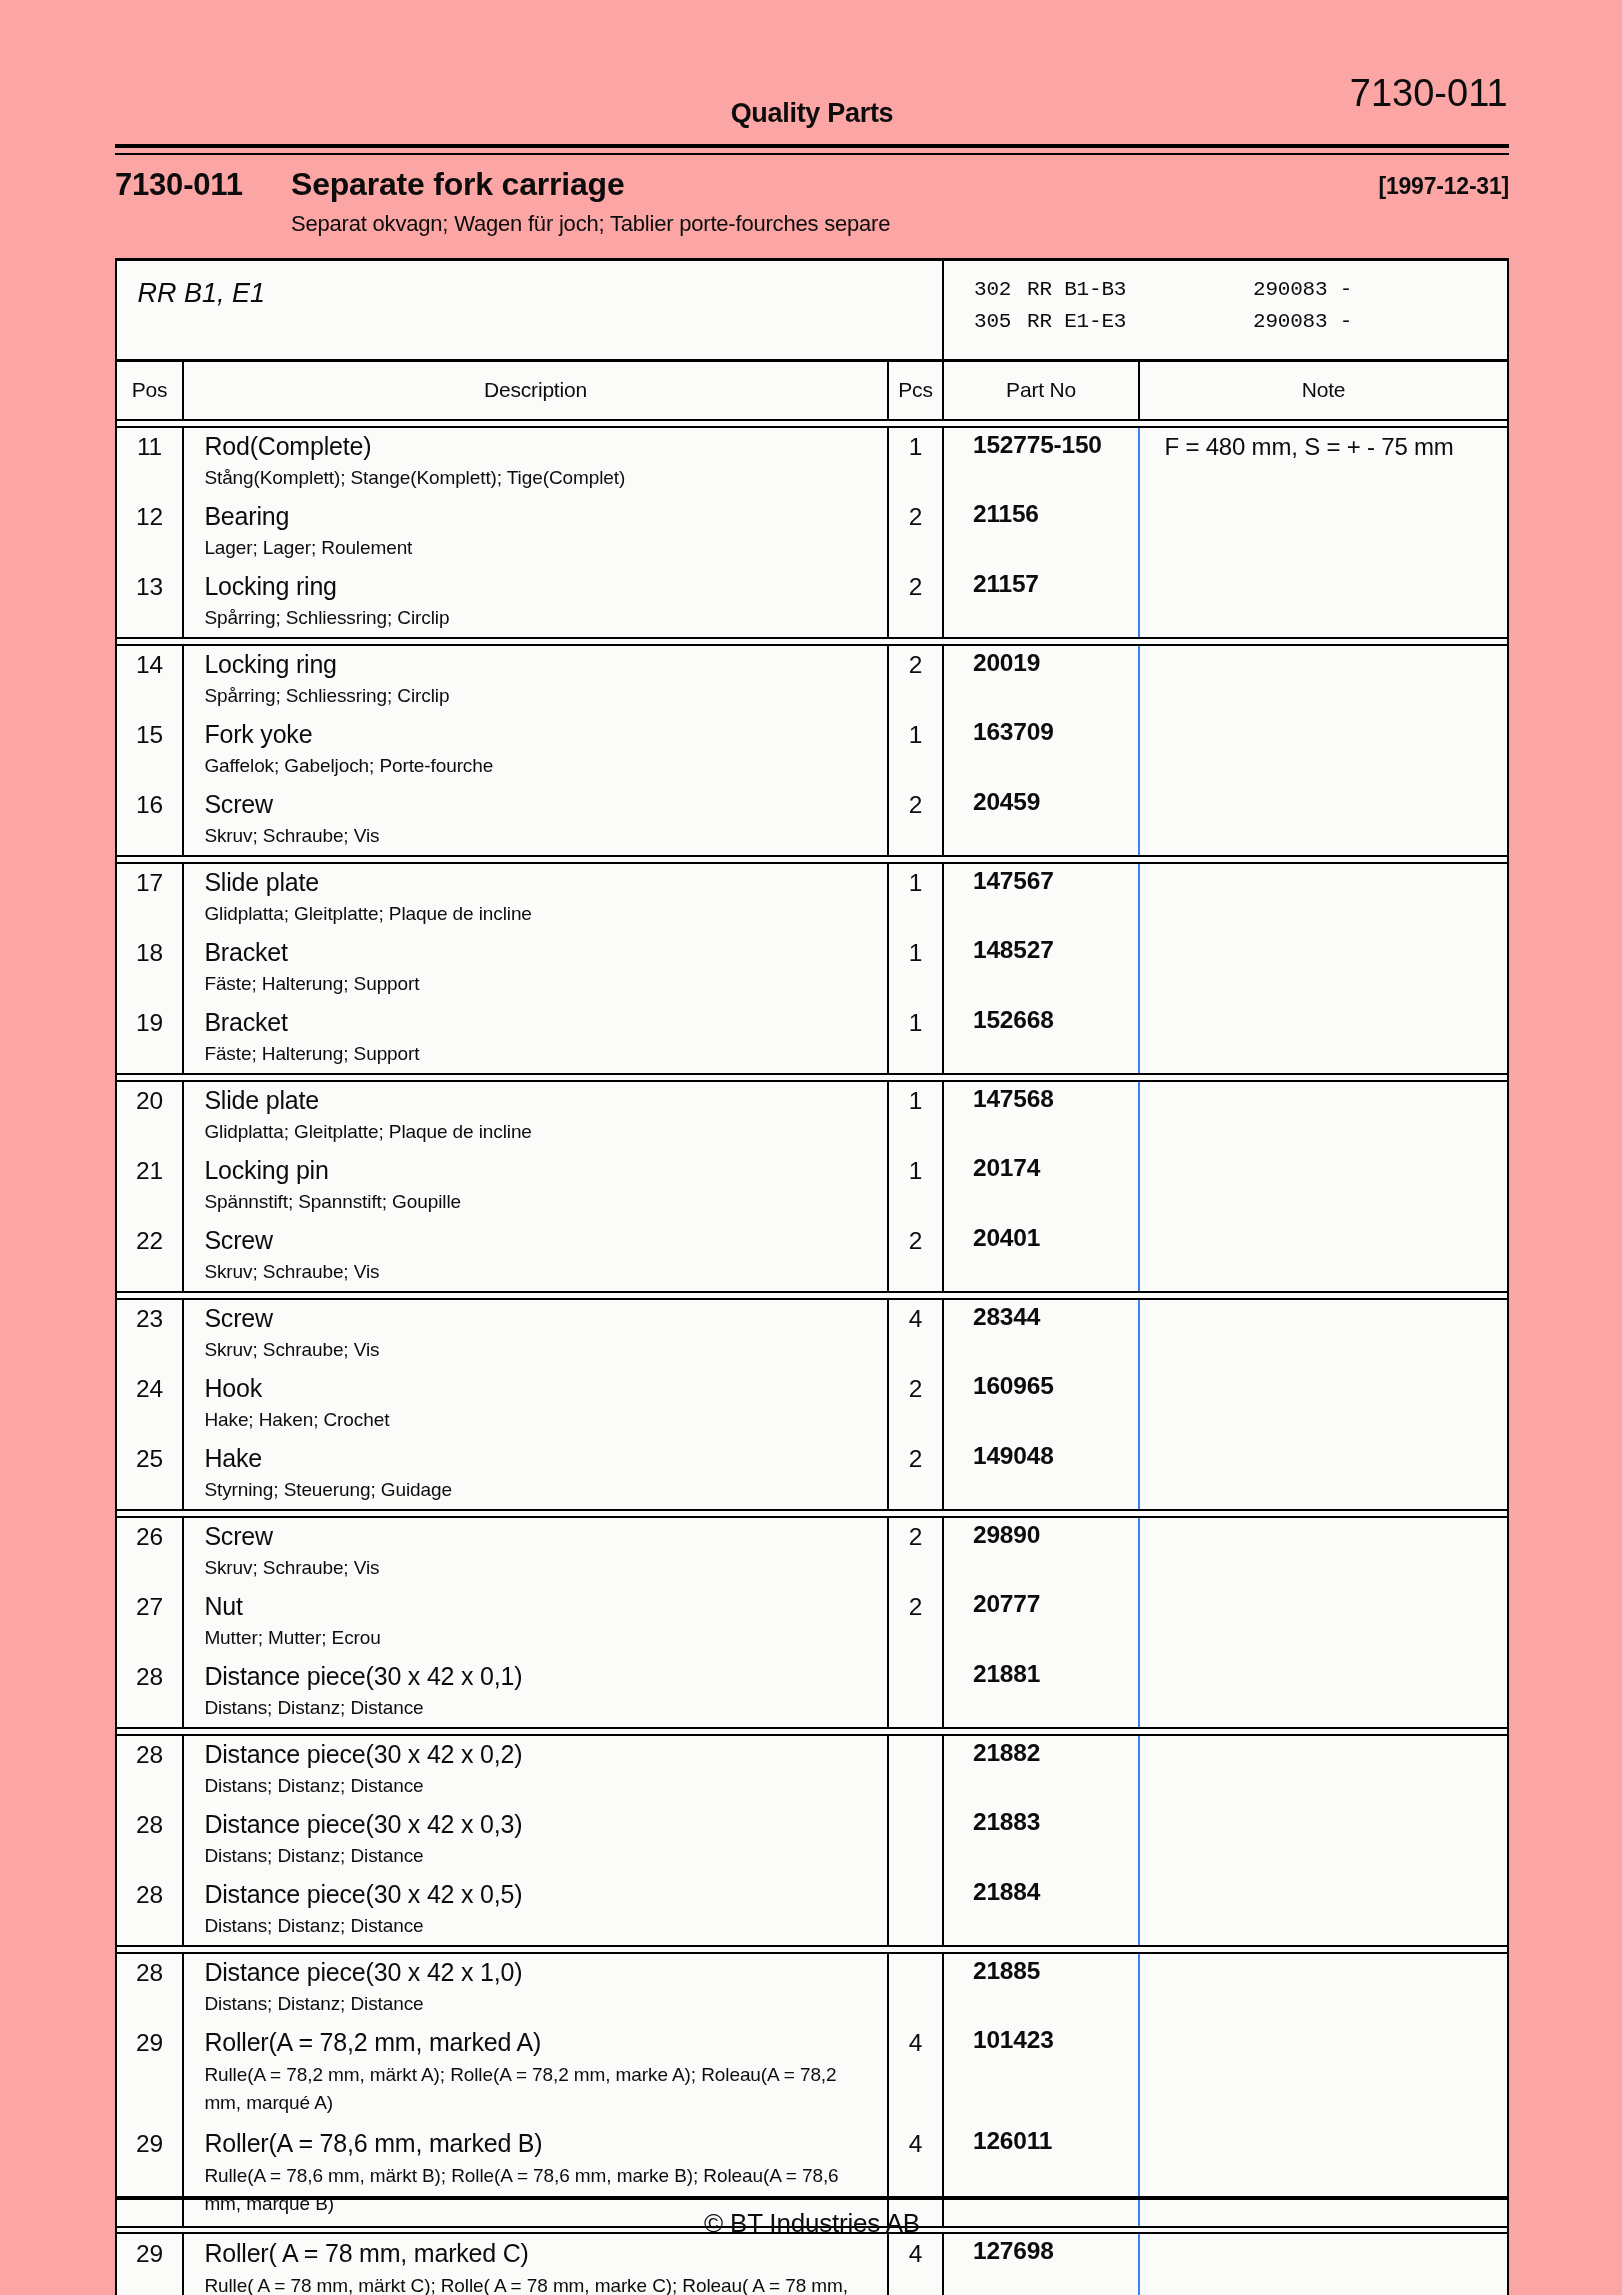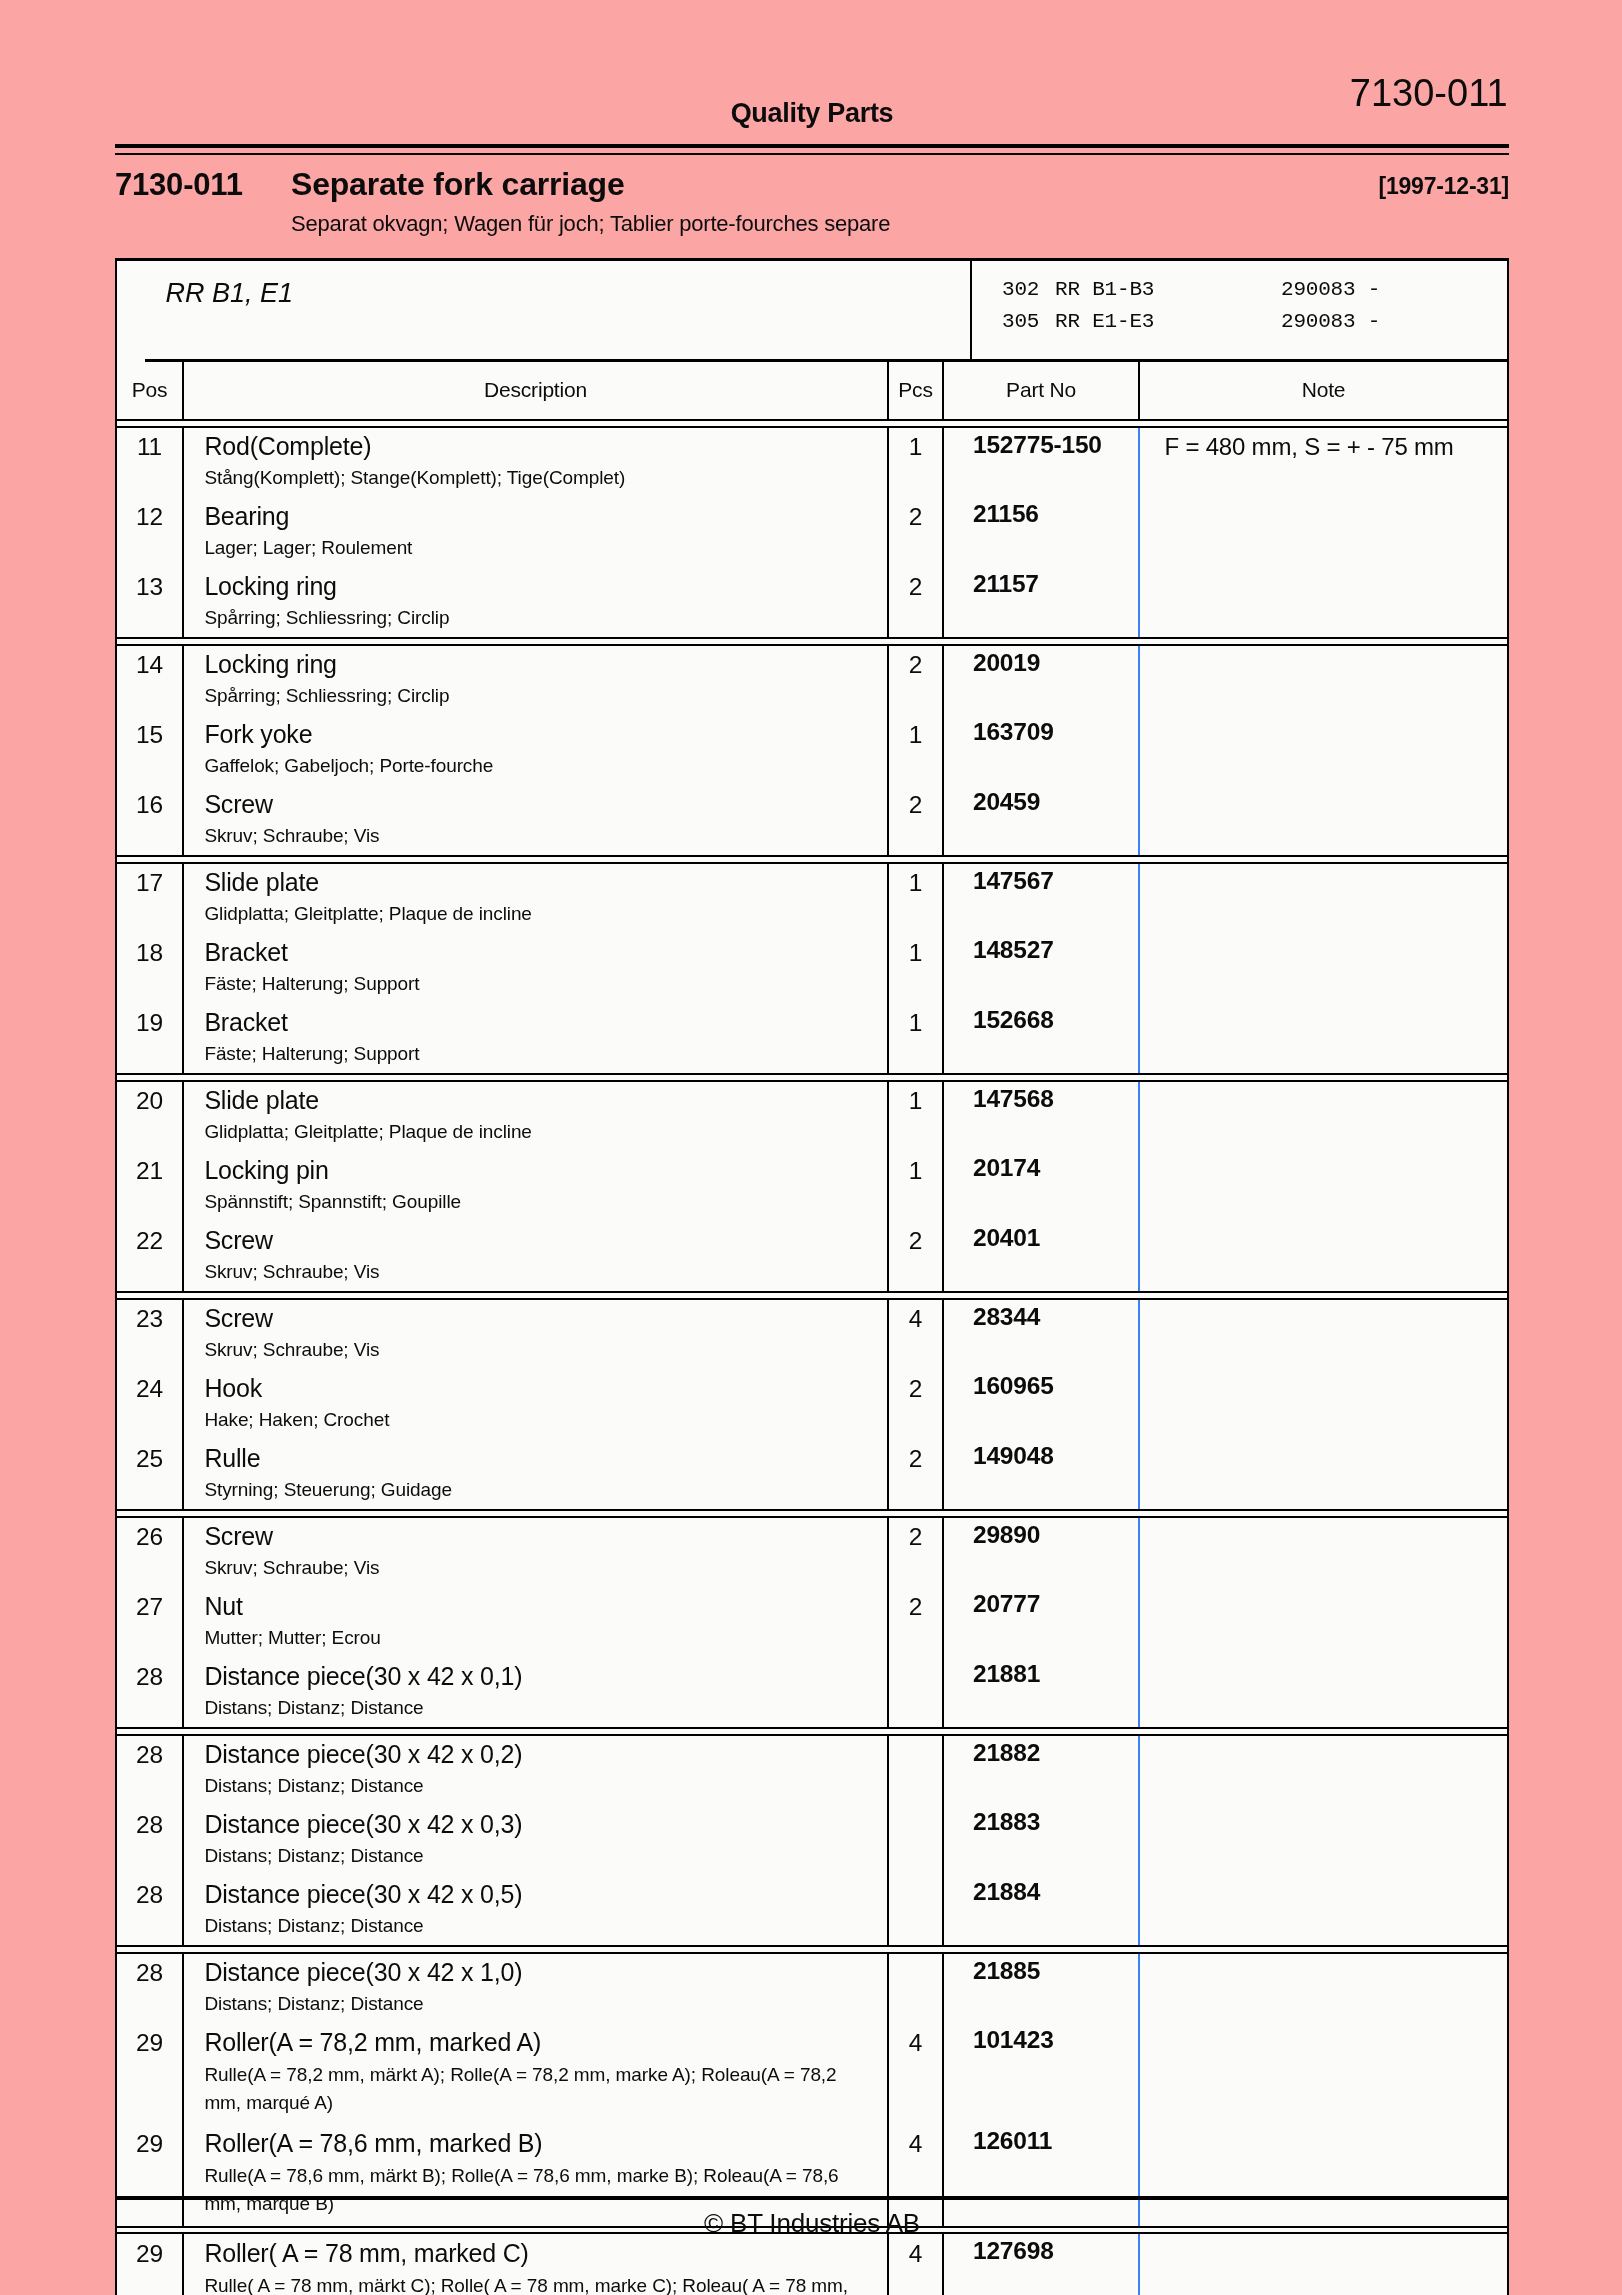--- a/index.html
+++ b/index.html
@@ -39,21 +39,21 @@
   .parts-table {
     margin-top: 20.4px;
     border-left: 2.7px solid #000;
     border-right: 2.7px solid #000;
     border-top: 3.4px solid #000;
     border-bottom: 3.4px solid #000;
     background: #fbfbfa;
   }
 
   
-  .model-box { display: grid; grid-template-columns: 827px 1fr; border-bottom: 3.4px solid #000; min-height: 101px; margin-left: 28px; }
+  .model-box { display: grid; grid-template-columns: 827px 1fr; border-bottom: 3.4px solid #000; min-height: 101px; }
   .model-left { border-right: 2px solid #000; padding: 17.7px 0 0 20.4px; }
   .model-name { font-style: italic; font-size: 27px; letter-spacing: 0px; }
   .model-right { padding: 13.6px 0 9.5px 30px; font-size: 21px; }
   .variant-line { display: grid; grid-template-columns: 53px 226px 1fr; line-height: 1.5; font-family: Liberation Mono, monospace; }
 
   
   .tgrid { display: grid; grid-template-columns: 67px 705px 55px 196px 1fr; }
 
   .thead { height: 57px; font-size: 21px; }
   .thead > div { display: flex; align-items: center; justify-content: center; }
@@ -279,21 +279,21 @@
       <div class="desc-title">Hook</div>
       <div class="desc-sub">Hake; Haken; Crochet</div>
     </div>
     <div class="cell c-pcs">2</div>
     <div class="cell c-part">160965</div>
     <div class="cell c-note"></div>
   </div>
             <div class="row tgrid">
     <div class="cell c-pos">25</div>
     <div class="cell c-desc">
-      <div class="desc-title">Rulle</div>
+      <div class="desc-title">Hake</div>
       <div class="desc-sub">Styrning; Steuerung; Guidage</div>
     </div>
     <div class="cell c-pcs">2</div>
     <div class="cell c-part">149048</div>
     <div class="cell c-note"></div>
   </div>
           </div>
           <div class="group-sep"></div>
           <div class="group">
             <div class="row tgrid">

